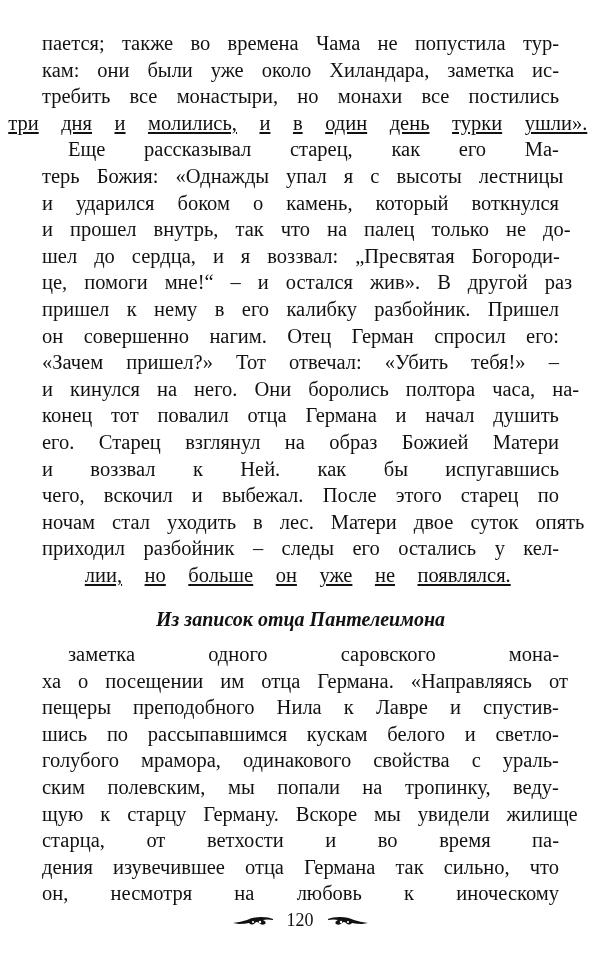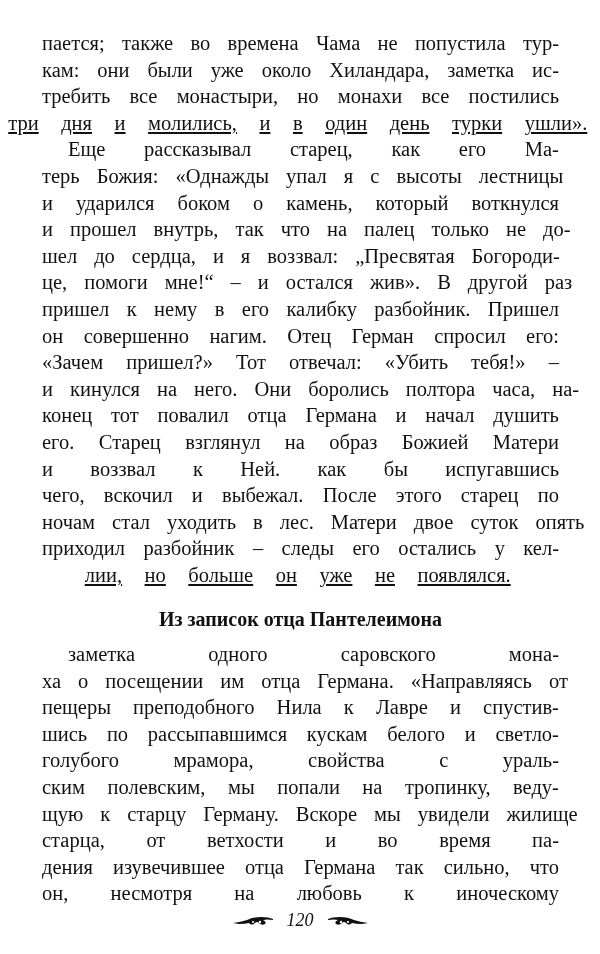--- a/index.html
+++ b/index.html
@@ -7,23 +7,23 @@
          font-family: "Liberation Serif", "DejaVu Serif", serif; color: #111; }
   .page { position: absolute; left: 42px; top: 30px; width: 517px; }
   .line { height: 26.6px; line-height: 26.6px; font-size: 20.5px;
           text-align: justify; text-align-last: justify; white-space: nowrap;
           display: flex; justify-content: space-between; gap: 17px; }
   .line span.w { display: inline-block; }
   .line.indent { padding-left: 26px; }
   .line.last { justify-content: center; text-decoration: underline; }
   .line.last span.w { margin-right: 5.5px; }
   .heading { height: 26.6px; line-height: 26.6px; margin-top: 18px; margin-bottom: 8px;
-             text-align: center; font-weight: bold; font-size: 20px; }
+             text-align: center; font-style: italic; font-weight: bold; font-size: 20px; }
   .footer { position: absolute; top: 908px; left: 0; width: 600px; height: 24px;
-            display: flex; justify-content: center; align-items: center; gap: 12px; font-style: italic; }
+            display: flex; justify-content: center; align-items: center; gap: 12px; }
   .pagenum { font-size: 18px; line-height: 20px; }
   .orn { width: 44px; height: 14px; display: inline-block; }
 </style>
 </head>
 <body>
 
 <div class="page">
   <div id="block1">
       <div class="line">
         <span class="w">пается;</span>
@@ -269,20 +269,21 @@
         <span class="w">по</span>
         <span class="w">рассыпавшимся</span>
         <span class="w">кускам</span>
         <span class="w">белого</span>
         <span class="w">и</span>
         <span class="w">светло-</span>
       </div>
       <div class="line">
         <span class="w">голубого</span>
         <span class="w">мрамора,</span>
+        <span class="w">одинакового</span>
         <span class="w">свойства</span>
         <span class="w">с</span>
         <span class="w">ураль-</span>
       </div>
       <div class="line">
         <span class="w">ским</span>
         <span class="w">полевским,</span>
         <span class="w">мы</span>
         <span class="w">попали</span>
         <span class="w">на</span>

